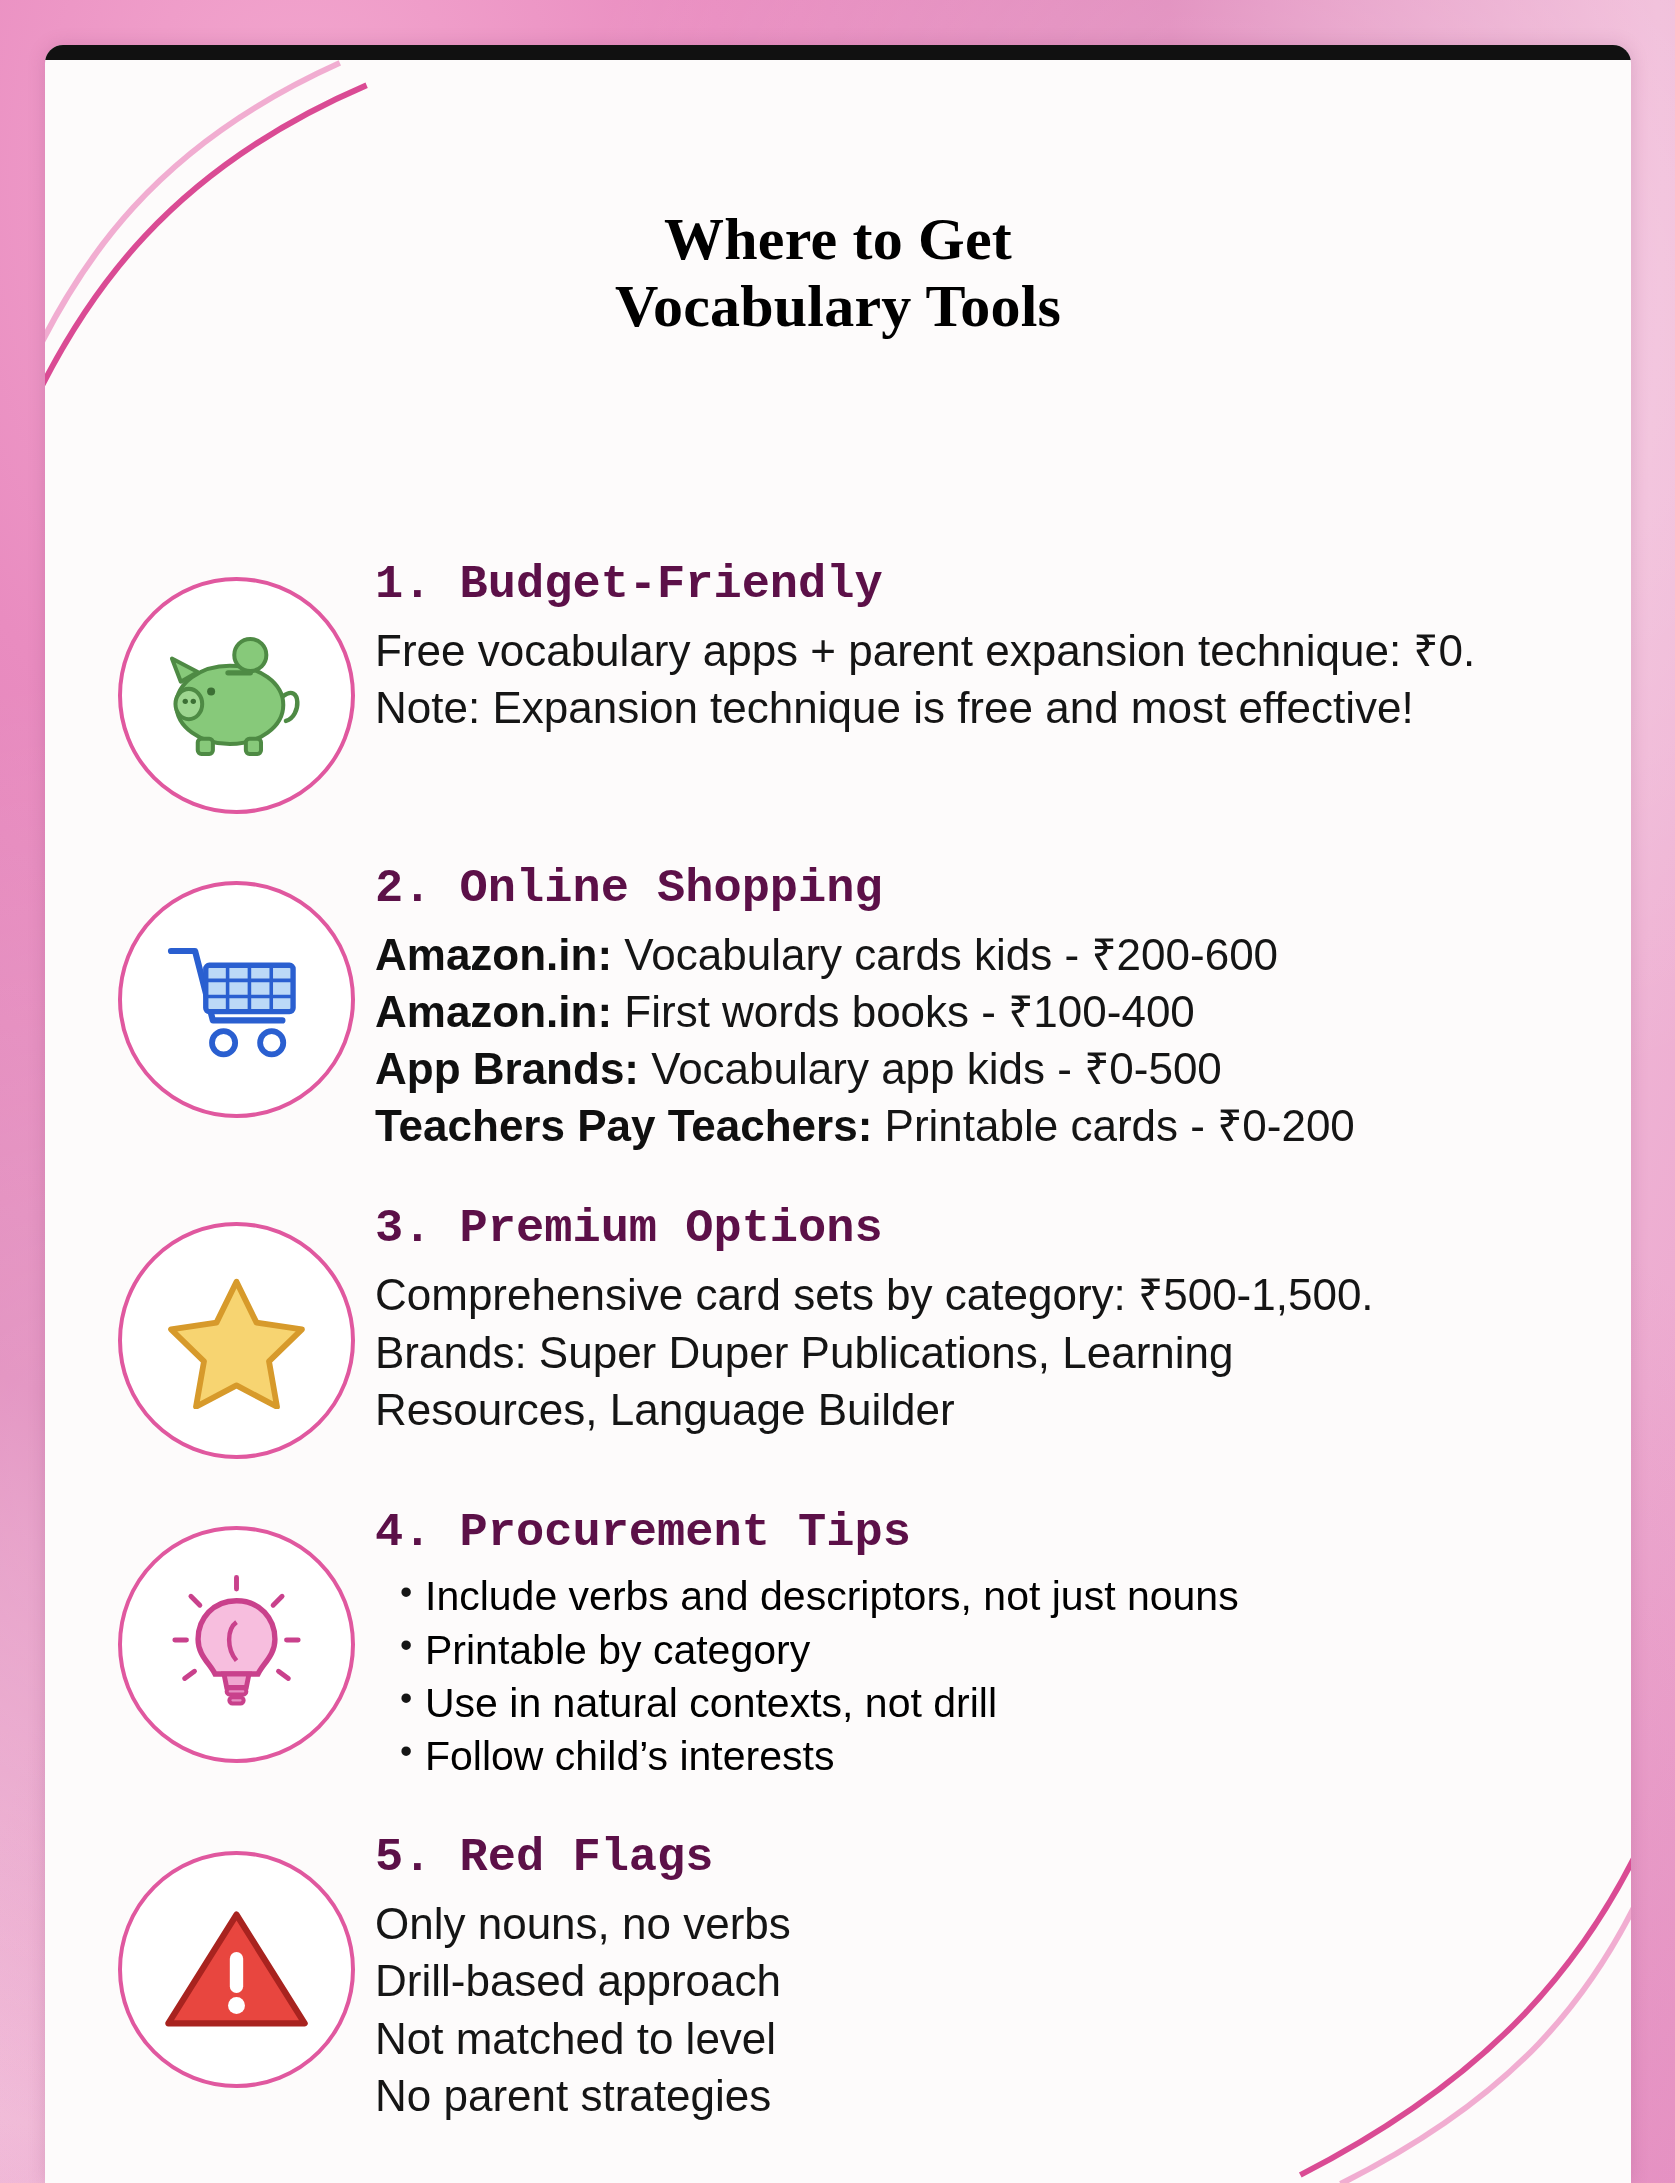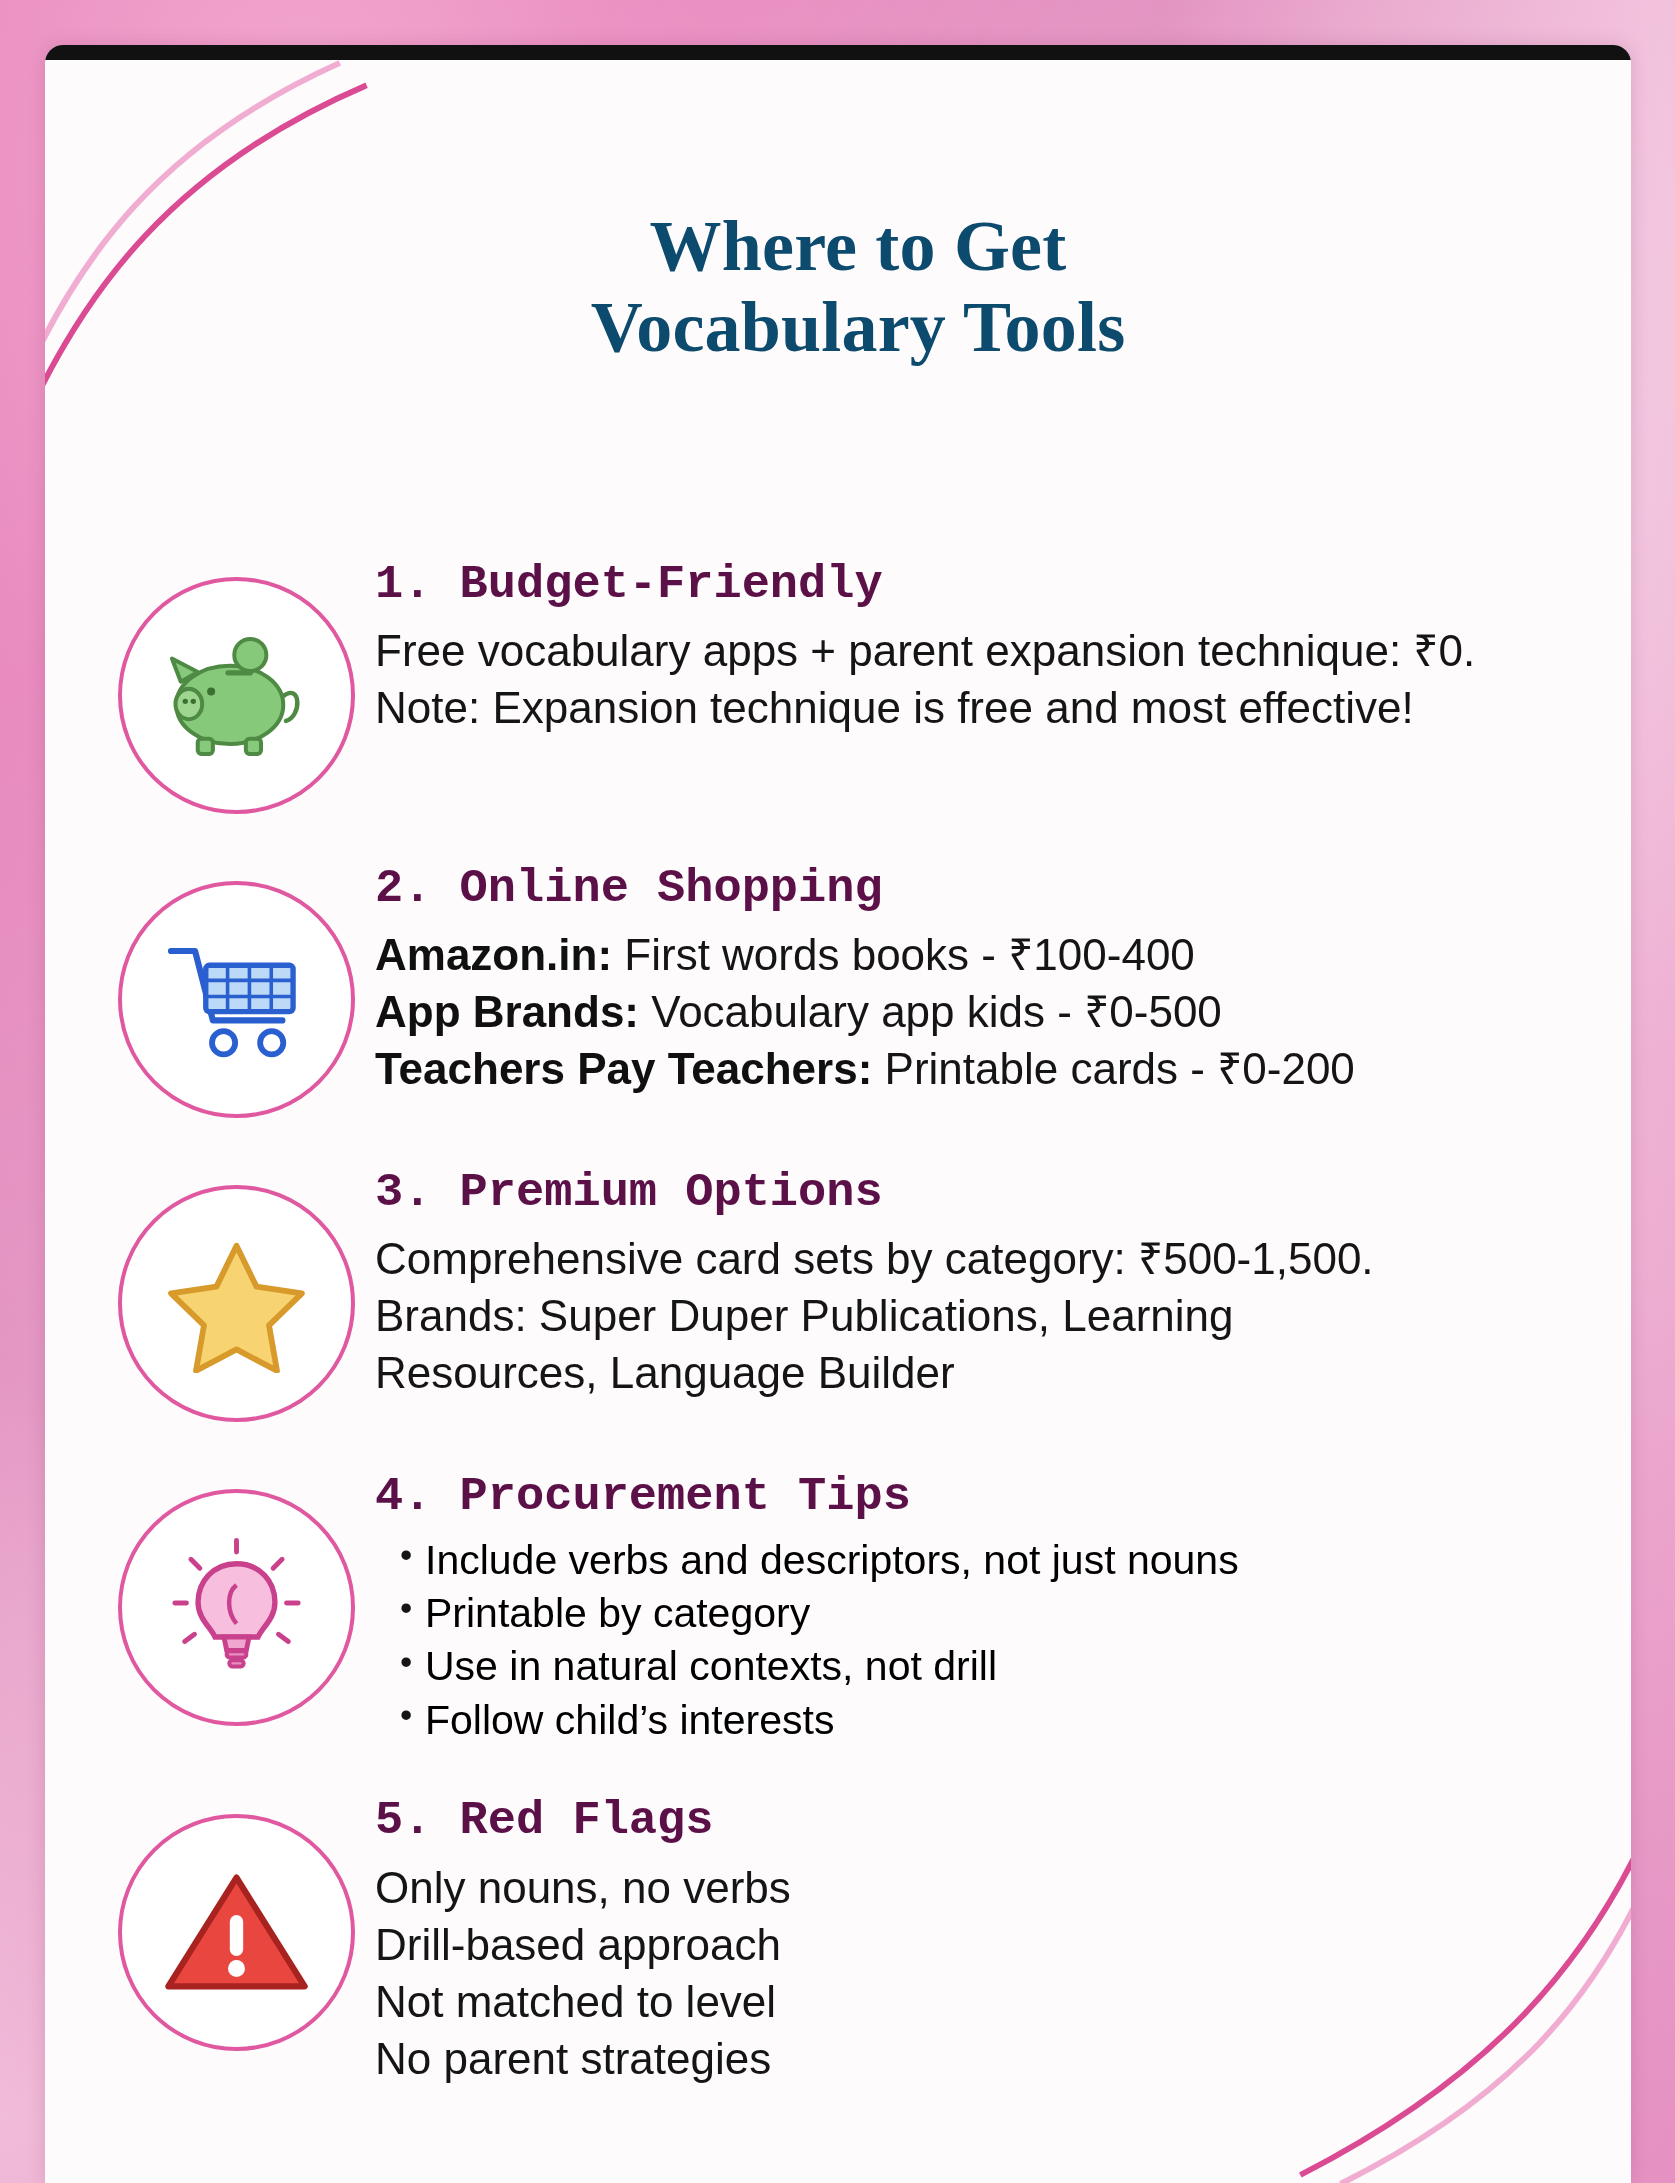--- a/index.html
+++ b/index.html
@@ -62,25 +62,24 @@
 
   
   .title {
     position: absolute;
     left: 0;
     top: 161px;
     width: 100%;
     text-align: center;
     font-family: "Liberation Serif", serif;
     font-weight: bold;
-    font-size: 72px;
+    font-size: 60px;
     line-height: 1.12;
-    color: #0c4a6e;
+    color: #000000;
     letter-spacing: 0.2px;
-    margin-left: 20px;
   }
 
   
   .rows {
     position: absolute;
     left: 0;
     top: 509px;
     width: 100%;
   }
   .row {
@@ -211,20 +210,21 @@
               <path d="M18 40 H72 L112 196 H268" stroke="#2a5fd0" stroke-width="14" fill="none" stroke-linecap="round" stroke-linejoin="round"></path>
               <rect x="96" y="72" width="196" height="104" rx="8" fill="#bcd9f7" stroke="#2a5fd0" stroke-width="12"></rect>
               <path d="M96 106 H292 M96 142 H292 M145 72 V176 M194 72 V176 M243 72 V176" stroke="#2a5fd0" stroke-width="8"></path>
               <circle cx="136" cy="246" r="26" fill="#ffffff" stroke="#2a5fd0" stroke-width="13"></circle>
               <circle cx="244" cy="246" r="26" fill="#ffffff" stroke="#2a5fd0" stroke-width="13"></circle>
             </svg>
           </div>
         </div>
         <div class="row-text">
           <h2 class="row-head">2. Online Shopping</h2>
+          <p class="row-line"><b>Amazon.in:</b><span> Vocabulary cards kids - ₹200-600</span></p>
           <p class="row-line"><b>Amazon.in:</b><span> First words books - ₹100-400</span></p>
           <p class="row-line"><b>App Brands:</b><span> Vocabulary app kids - ₹0-500</span></p>
           <p class="row-line"><b>Teachers Pay Teachers:</b><span> Printable cards - ₹0-200</span></p>
         </div>
       </div>
 
       <div class="row">
         <div class="icon-wrap">
           <div class="icon-circle">
             <svg width="147" height="138" viewBox="0 0 330 310">

